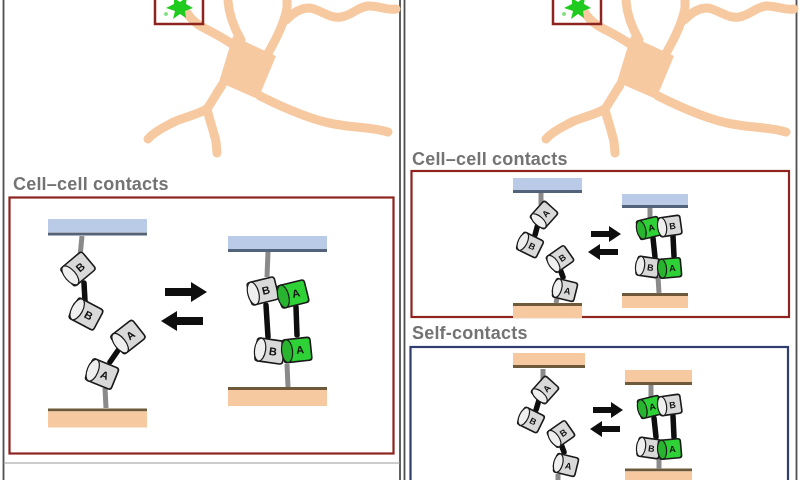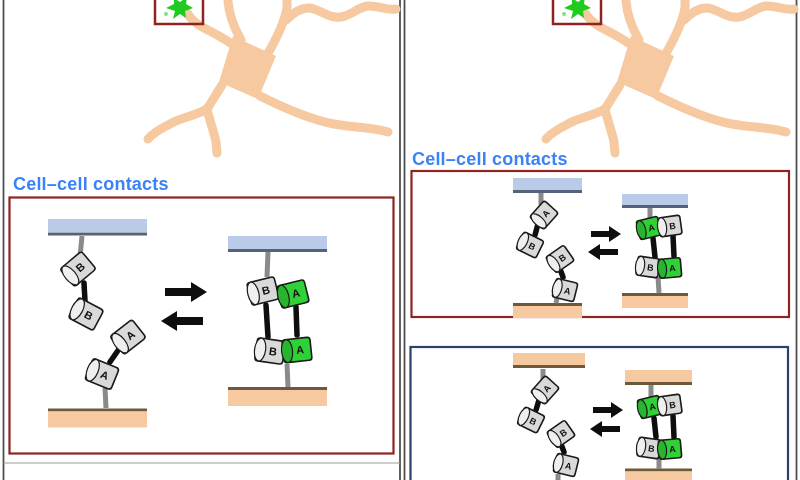--- a/index.html
+++ b/index.html
@@ -1,19 +1,19 @@
 <!DOCTYPE html>
 <html><head>
 <meta charset="utf-8">
 <style>
   html,body{margin:0;padding:0;background:#fff;}
   .canvas{position:relative;width:800px;height:480px;background:#ffffff;overflow:hidden;
           font-family:"Liberation Sans",sans-serif;}
   .figure-svg{position:absolute;left:0;top:0;width:800px;height:480px;}
-  .section-label{position:absolute;font-weight:bold;font-size:18px;color:#3b82f6;white-space:nowrap;letter-spacing:.2px;}
+  .section-label{position:absolute;font-weight:bold;font-size:18px;color:#737373;white-space:nowrap;letter-spacing:.2px;}
   
   .can .body{stroke:#1a1a1a;stroke-width:1.6;}
   .can .cap{stroke:#1a1a1a;stroke-width:1.2;}
   .can.gray .cap{fill:#efefef;}
   .can.green .cap{fill:#28b42e;}
   .can .lbl{font-family:"Liberation Sans",sans-serif;font-weight:bold;fill:#111;text-anchor:middle;}
   .can.big .lbl{font-size:11px;}
   .can.small .lbl{font-size:9px;}
   .stalk{stroke-width:5;fill:none;}
   .link{stroke-width:5.5;stroke-linecap:round;fill:none;}
@@ -259,14 +259,15 @@
       <g class="can small green" transform="translate(670,449) rotate(-5)" fill="#2fd236">
         <rect class="body" x="-11" y="-9.5" width="22" height="19" rx="2.5"></rect>
           <ellipse class="cap" cx="-8" cy="0" rx="4.5" ry="9.5"></ellipse>
         <text class="lbl" x="2.5" y="3.5">A</text>
       </g>
     </g>
   </svg>
 
   <div class="section-label" style="left:13px; top:174px;">Cell–cell contacts</div>
   <div class="section-label" style="left:412px; top:149px;">Cell–cell contacts</div>
+  <div class="section-label" style="left:412px; top:323px;">Self-contacts</div>
 
 </div>
 
 </body></html>

